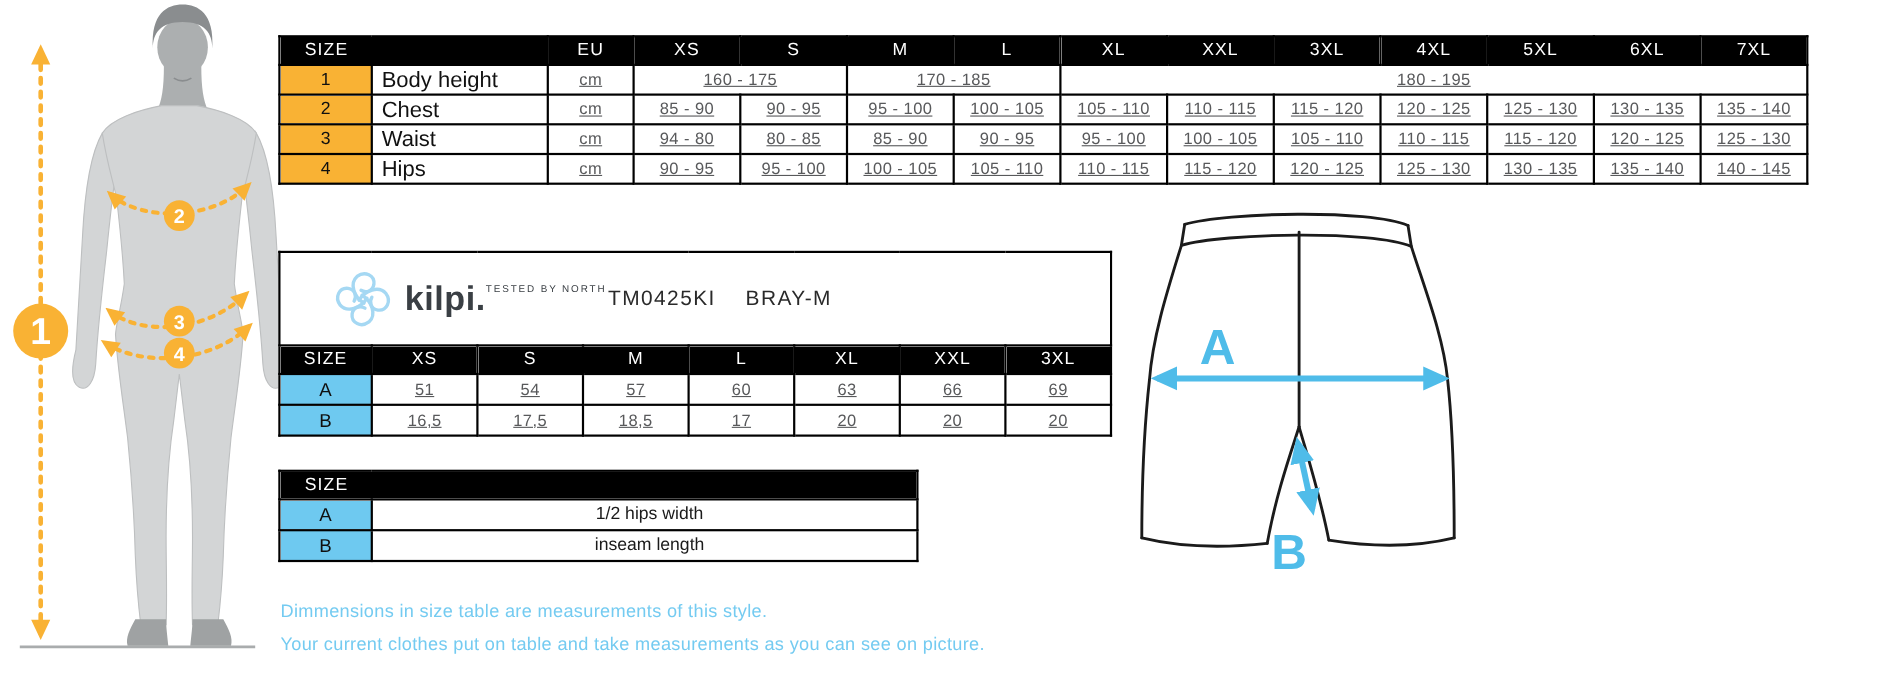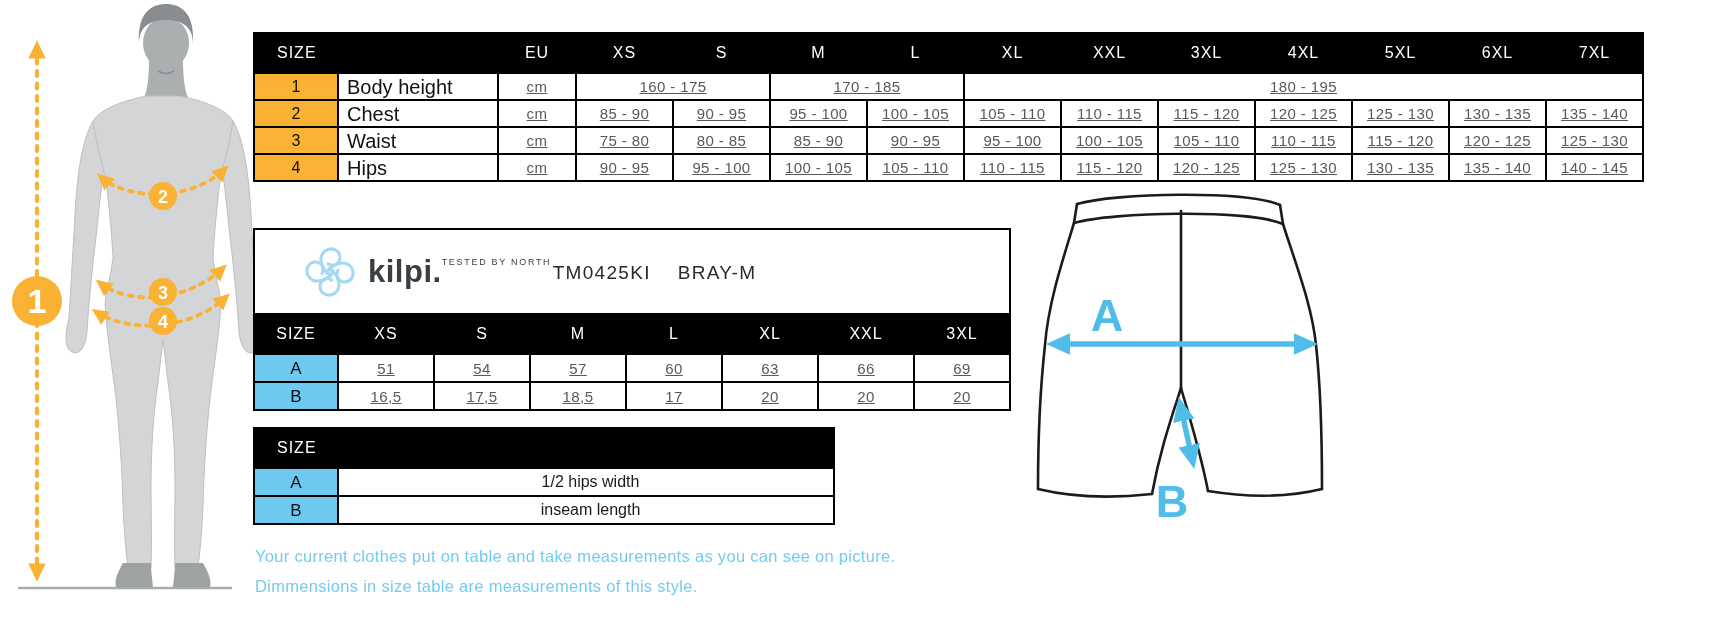--- a/index.html
+++ b/index.html
@@ -10,21 +10,21 @@
   svg.figure { position:absolute; left:0; top:0; width:280px; height:620px; }
   svg.shorts { position:absolute; left:900px; top:160px; width:440px; height:360px; }
 
   table.tbl { position:absolute; border-collapse:collapse; table-layout:fixed; background:#fff; }
   table.tbl td { border:2px solid #000; padding:0; text-align:center; vertical-align:middle; line-height:1; overflow:hidden; }
 
   .top-table { left:253px; top:32px; width:1389px; }
   .mid-table { left:253px; top:228px; width:756px; }
   .low-table { left:253px; top:427px; width:580px; }
 
-  tr.hdr { height:40px;margin-top:29px; }
+  tr.hdr { height:26px;margin-top:29px; }
   tr.hdr td { background:#000; color:#fff; font-size:16px; letter-spacing:1px; }
   td.hdr-size { text-align:left !important; padding-left:22px !important; }
   .top-table tr.row { height:27px; }
   .mid-table tr.row, .low-table tr.row { height:28px; }
 
   td.num { background:#F9B234; color:#101010; font-size:16px; }
   td.lbl { text-align:left !important; padding-left:8px !important; color:#111; font-size:20px; }
   td.unit, td.val { color:#58595B; font-size:15px; letter-spacing:0.4px;text-decoration:underline; }
   td.ab { background:#6EC9F0; color:#101010; font-size:17px; }
   td.desc { text-align:right; padding-left:9px !important; color:#1a1a1a; font-size:16px; }
@@ -143,21 +143,21 @@
       <td class="val">115 - 120</td>
       <td class="val">120 - 125</td>
       <td class="val">125 - 130</td>
       <td class="val">130 - 135</td>
       <td class="val">135 - 140</td>
     </tr>
     <tr class="row">
       <td class="num">3</td>
       <td class="lbl">Waist</td>
       <td class="unit">cm</td>
-      <td class="val">75 - 80</td>
+      <td class="val">94 - 80</td>
       <td class="val">80 - 85</td>
       <td class="val">85 - 90</td>
       <td class="val">90 - 95</td>
       <td class="val">95 - 100</td>
       <td class="val">100 - 105</td>
       <td class="val">105 - 110</td>
       <td class="val">110 - 115</td>
       <td class="val">115 - 120</td>
       <td class="val">120 - 125</td>
       <td class="val">125 - 130</td>
@@ -296,17 +296,17 @@
       <line x1="1052" y1="344" x2="1312" y2="344" marker-start="url(#m-bl)" marker-end="url(#m-bl)"></line>
       <line x1="1180" y1="403" x2="1193" y2="463" marker-start="url(#m-bl)" marker-end="url(#m-bl)"></line>
     </g>
     <g fill="#4FBCE9" font-weight="bold" font-size="45">
       <text x="1107" y="331" text-anchor="middle">A</text>
       <text x="1172" y="517" text-anchor="middle">B</text>
     </g>
   </svg>
 
   <div class="notes">
+    <div>Dimmensions in size table are measurements of this style.</div>
     <div>Your current clothes put on table and take measurements as you can see on picture.</div>
-    <div>Dimmensions in size table are measurements of this style.</div>
   </div>
 
 </div>
 
 </body></html>

